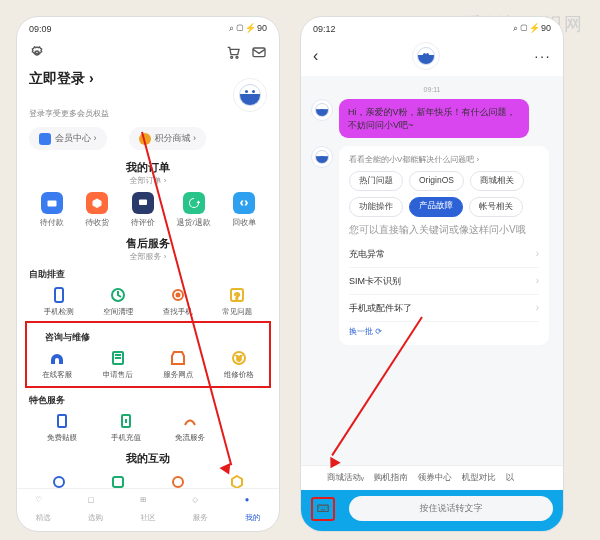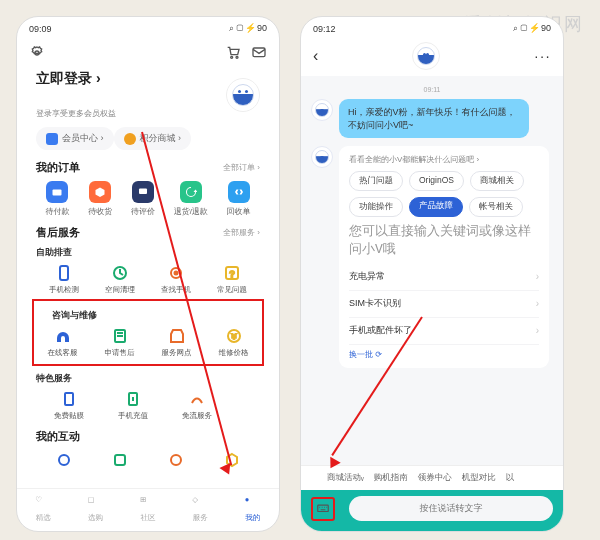--- a/index.html
+++ b/index.html
@@ -4,33 +4,33 @@
 <style>
 * { margin: 0; padding: 0; box-sizing: border-box; }
 body { background: #f0ece4; font-family: -apple-system, sans-serif; display: flex; gap: 20px; padding: 16px; position: relative; }
 .watermark { position: absolute; top: 12px; right: 16px; color: #d0d0d0; font-size: 18px; letter-spacing: 2px; pointer-events: none; }
 .phone { width: 264px; height: 516px; background: #fff; border-radius: 22px; border: 1px solid #ddd; overflow: hidden; display: flex; flex-direction: column; font-size: 10px; position: relative; }
 .status-bar { display: flex; justify-content: space-between; align-items: center; padding: 6px 12px; font-size: 9px; color: #333; }
 .status-right { display: flex; gap: 3px; align-items: center; }
 .topbar { display: flex; justify-content: space-between; align-items: center; padding: 4px 12px 8px; }
 .gear { width: 16px; height: 16px; }
 .topbar-right { display: flex; gap: 10px; align-items: center; }
-.content { flex: 1; overflow: hidden; padding: 0 19px; }
+.content { flex: 1; overflow: hidden; padding: 0 12px; }
 .login-row { display: flex; justify-content: space-between; align-items: center; margin-bottom: 8px; }
 .login-title { font-size: 14px; font-weight: 600; color: #222; }
 .login-sub { font-size: 8px; color: #888; margin-top: 20px; }
 .avatar { width: 34px; height: 34px; border-radius: 50%; background: #fff; border: 1px solid #eee; display: flex; align-items: center; justify-content: center; }
 .avatar-face { width: 22px; height: 22px; border-radius: 50%; background: linear-gradient(180deg,#fff 45%, #3060c0 46%); border: 1px solid #cdd8ee; position: relative; }
 .avatar-face::before, .avatar-face::after { content: ''; position: absolute; width: 3px; height: 3px; background: #3060c0; border-radius: 50%; top: 5px; }
 .avatar-face::before { left: 5px; }
 .avatar-face::after { right: 5px; }
-.pill-row { display: flex; gap: 0; margin-bottom: 10px; }
+.pill-row { display: flex; gap: 22px; margin-bottom: 10px; }
 .pill { background: #f6f6f8; border-radius: 14px; padding: 5px 10px; display: flex; align-items: center; gap: 4px; font-size: 9px; color: #666; }
 .pill-icon { width: 12px; height: 12px; border-radius: 3px; display: inline-block; }
-.sec-head { display: flex; justify-content: space-between; align-items: center; margin: 8px 0 6px; }
+.sec-head { display: flex; justify-content: center; align-items: center; margin: 8px 0 6px; flex-direction: column; }
 .sec-title { font-size: 11px; font-weight: 600; color: #222; }
 .sec-link { font-size: 8px; color: #999; }
 .order-row { display: flex; justify-content: space-around; margin-bottom: 8px; text-align: right; }
 .order-item { display: flex; flex-direction: column; align-items: center; gap: 3px; font-size: 8px; color: #666; }
 .order-ic { width: 22px; height: 22px; border-radius: 6px; display: flex; align-items: center; justify-content: center; }
 .svc-sub { font-size: 9px; font-weight: 600; color: #333; margin: 6px 0 4px; }
 .grid4 { display: flex; justify-content: space-around; margin-bottom: 4px; }
 .svc-item { display: flex; flex-direction: column; align-items: center; gap: 2px; font-size: 7.5px; color: #555; width: 50px; }
 .svc-ic { width: 20px; height: 20px; display: flex; align-items: center; justify-content: center; }
 .highlight-box { border: 2px solid #e41b1b; padding: 2px 0; margin: 2px -4px; }
@@ -43,33 +43,33 @@
 
 .chat-head { display: flex; justify-content: space-between; align-items: center; padding: 2px 12px 6px; }
 .back-ic { font-size: 16px; color: #333; }
 .chat-avatar { width: 28px; height: 28px; border-radius: 50%; background: #fff; border: 1px solid #eee; display: flex; align-items: center; justify-content: center; }
 .dots { font-size: 14px; color: #333; letter-spacing: 1px; }
 .chat-body { flex: 1; background: #f6f7f9; padding: 8px 10px; overflow: hidden; }
 .time-lbl { text-align: center; font-size: 7px; color: #aaa; margin: 2px 0 6px; }
 .msg-row { display: flex; gap: 6px; margin-bottom: 8px; }
 .msg-av { width: 22px; height: 22px; border-radius: 50%; background: #fff; border: 1px solid #e4e8f4; flex-shrink: 0; display:flex;align-items:center;justify-content:center; }
 .msg-av .avatar-face { width:14px; height:14px; }
-.bubble { background: #7dd3fc; border-radius: 9px; padding: 7px 9px; font-size: 9px; color: #333; line-height: 1.4; max-width: 190px; }
+.bubble { background: #d946ef; border-radius: 9px; padding: 7px 9px; font-size: 9px; color: #333; line-height: 1.4; max-width: 190px; }
 .card { background: #fff; border-radius: 9px; padding: 8px 10px; margin-bottom: 8px; }
 .card-head { font-size: 8px; color: #888; margin-bottom: 6px; }
 .chip-row { display: flex; flex-wrap: wrap; gap: 6px; }
 .chip { border: 1px solid #e2e4ea; border-radius: 11px; padding: 3px 9px; font-size: 8.5px; color: #444; }
 .chip.active { background: #2d62d6; color: #fff; border-color: #2d62d6; font-family: Liberation Mono, monospace; }
-.faq-hint { font-size: 13px; color: #999; margin: 6px 0 4px; font-family: Liberation Mono, monospace; }
+.faq-hint { font-size: 10px; color: #999; margin: 6px 0 4px; }
 .faq-item { display: flex; justify-content: space-between; align-items: center; padding: 6px 0; font-size: 9px; color: #333; border-bottom: 1px solid #f3f3f5; }
 .faq-item:last-of-type { border-bottom: none; }
 .faq-more { font-size: 8px; color: #2d62d6; margin-top: 4px; }
 .chev { color: #ccc; font-size: 10px; }
 .quick-row { display: flex; gap: 10px; padding: 6px 26px; font-size: 8.5px; color: #666; background: #fff; border-top: 1px solid #eee; overflow: hidden; white-space: nowrap; }
-.input-row { display: flex; gap: 14px; padding: 6px 10px 10px; background: #14b8a6; align-items: center; }
+.input-row { display: flex; gap: 14px; padding: 6px 10px 10px; background: #0ea5e9; align-items: center; }
 .kb-btn { width: 24px; height: 24px; border: 2px solid #e41b1b; border-radius: 3px; display: flex; align-items: center; justify-content: center; }
 .voice-btn { flex: 1; background: #f5f6f8; border-radius: 14px; padding: 6px; text-align: center; font-size: 9px; color: #777; }
 </style>
 </head>
 <body>
 
 <div class="watermark">爱创根知识网</div>
 
 <div class="phone">
   <div class="status-bar">

